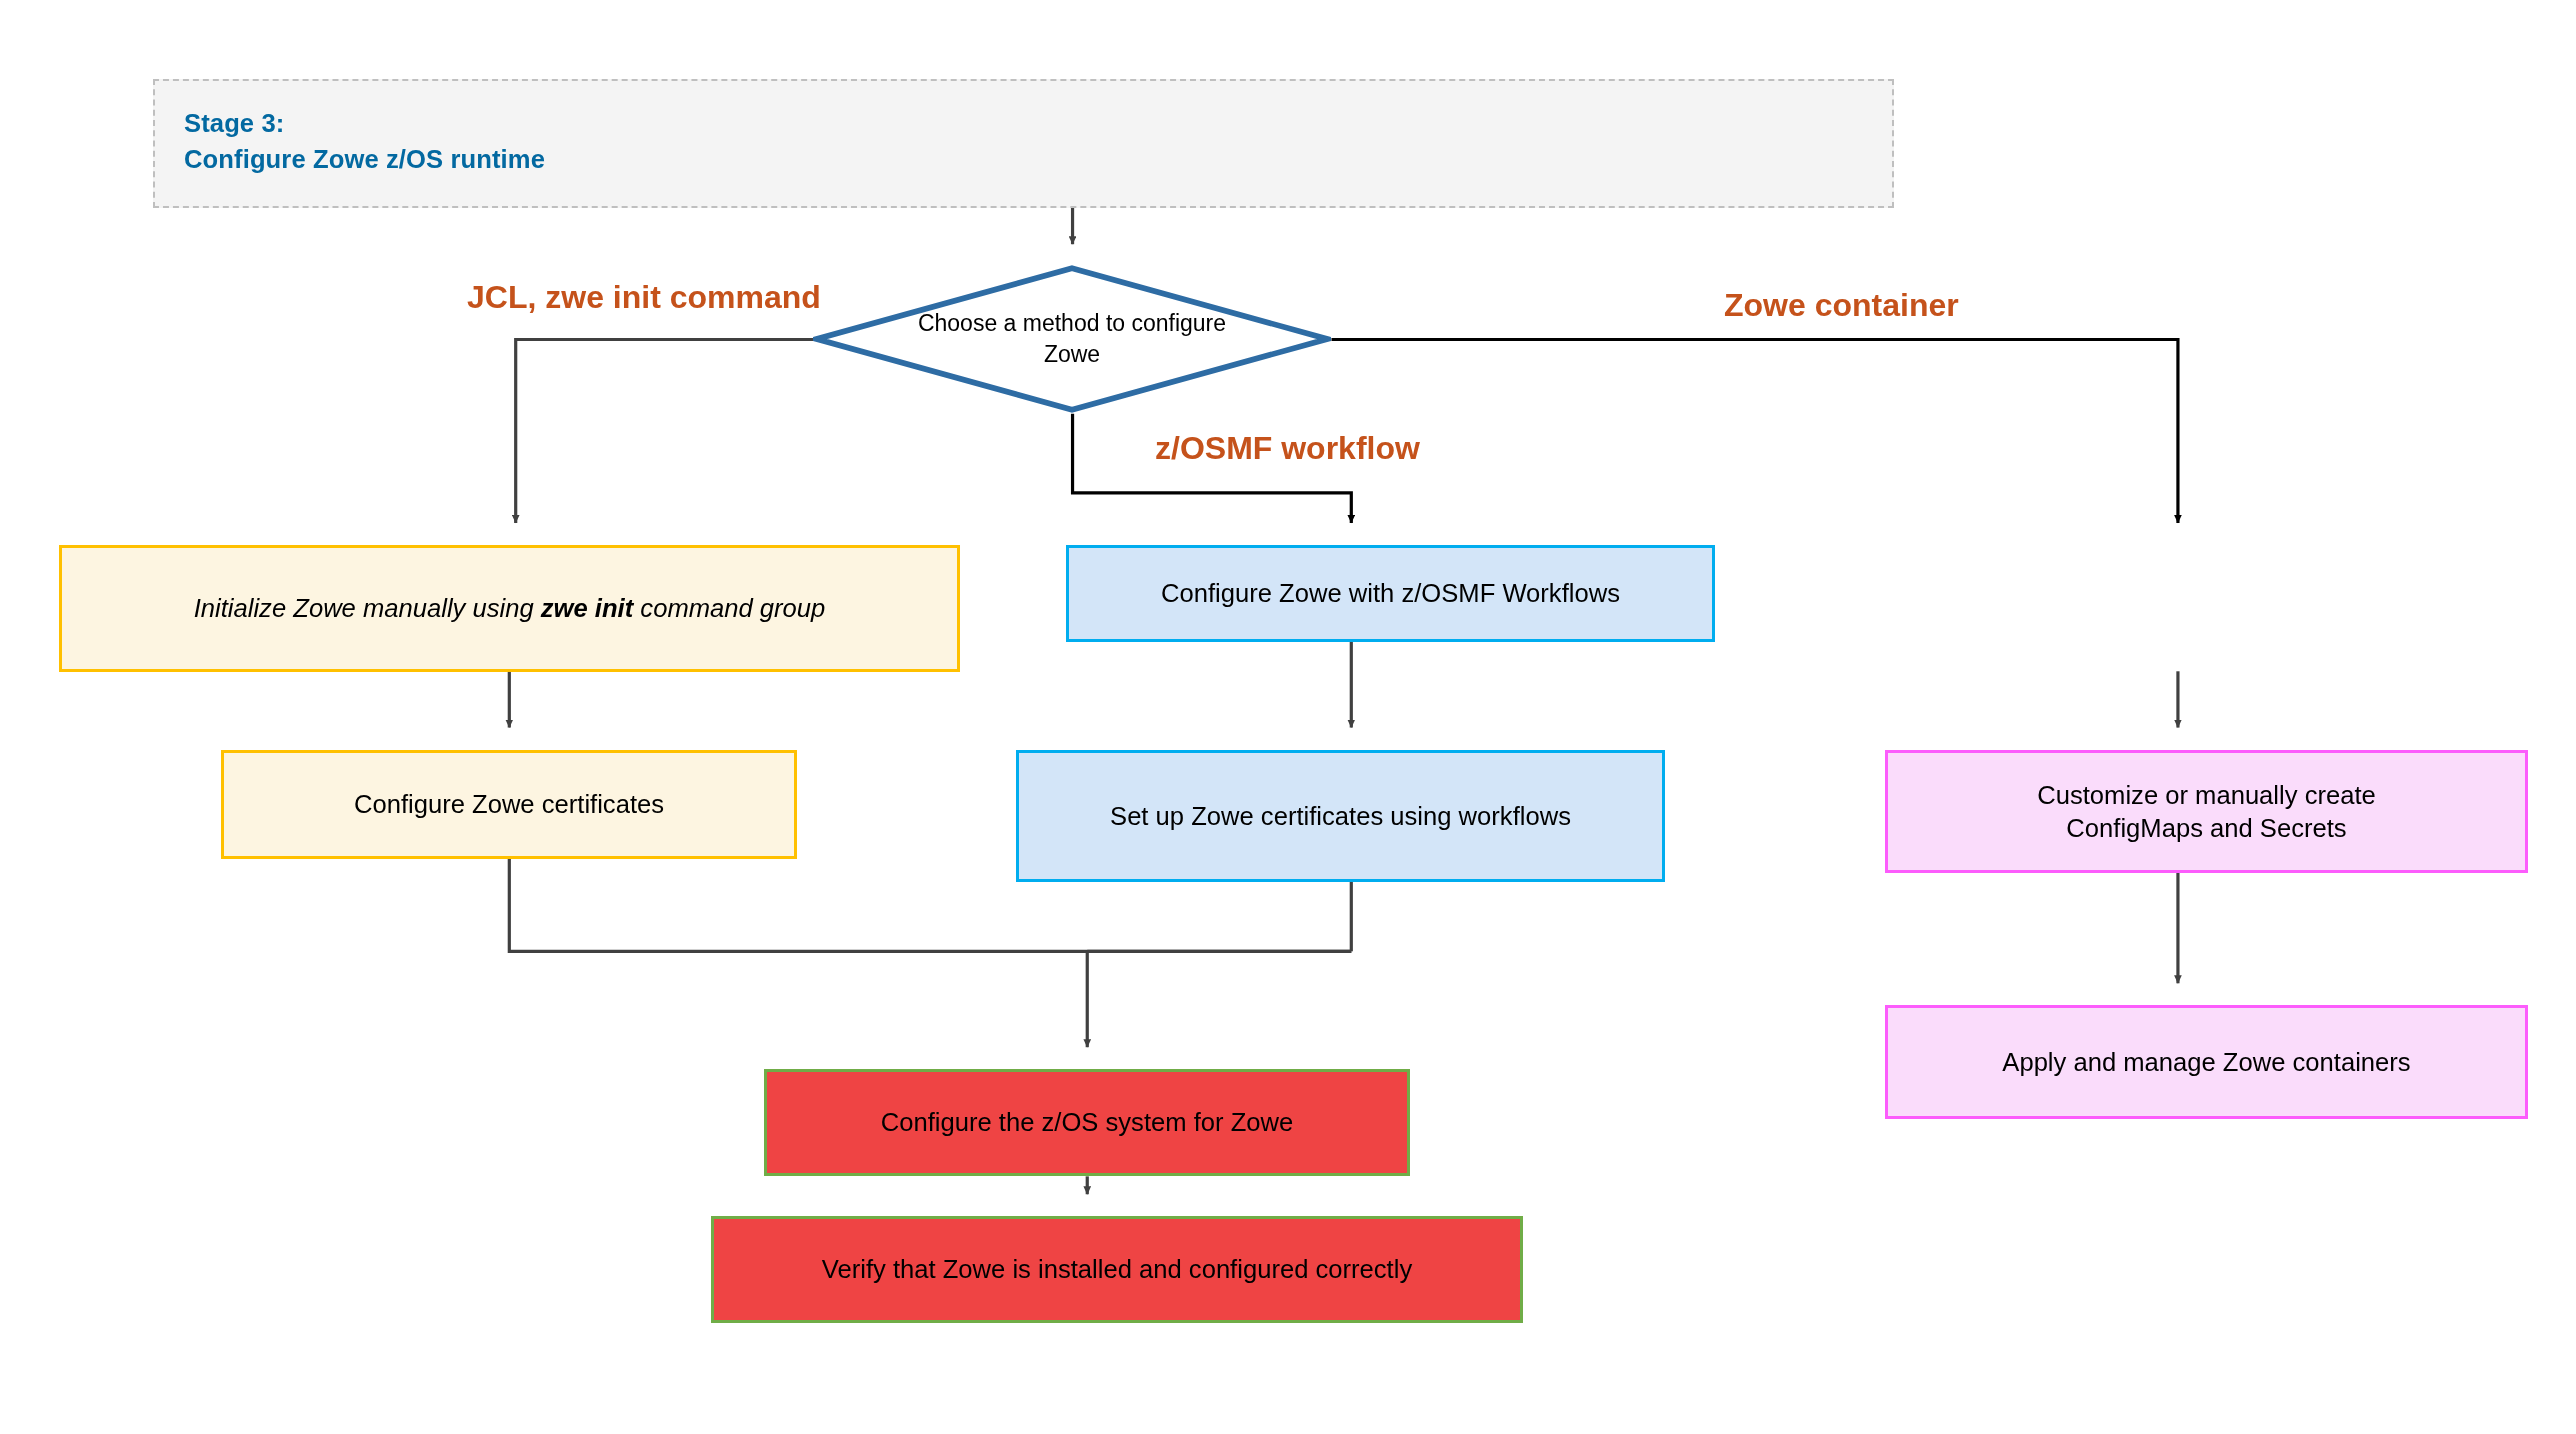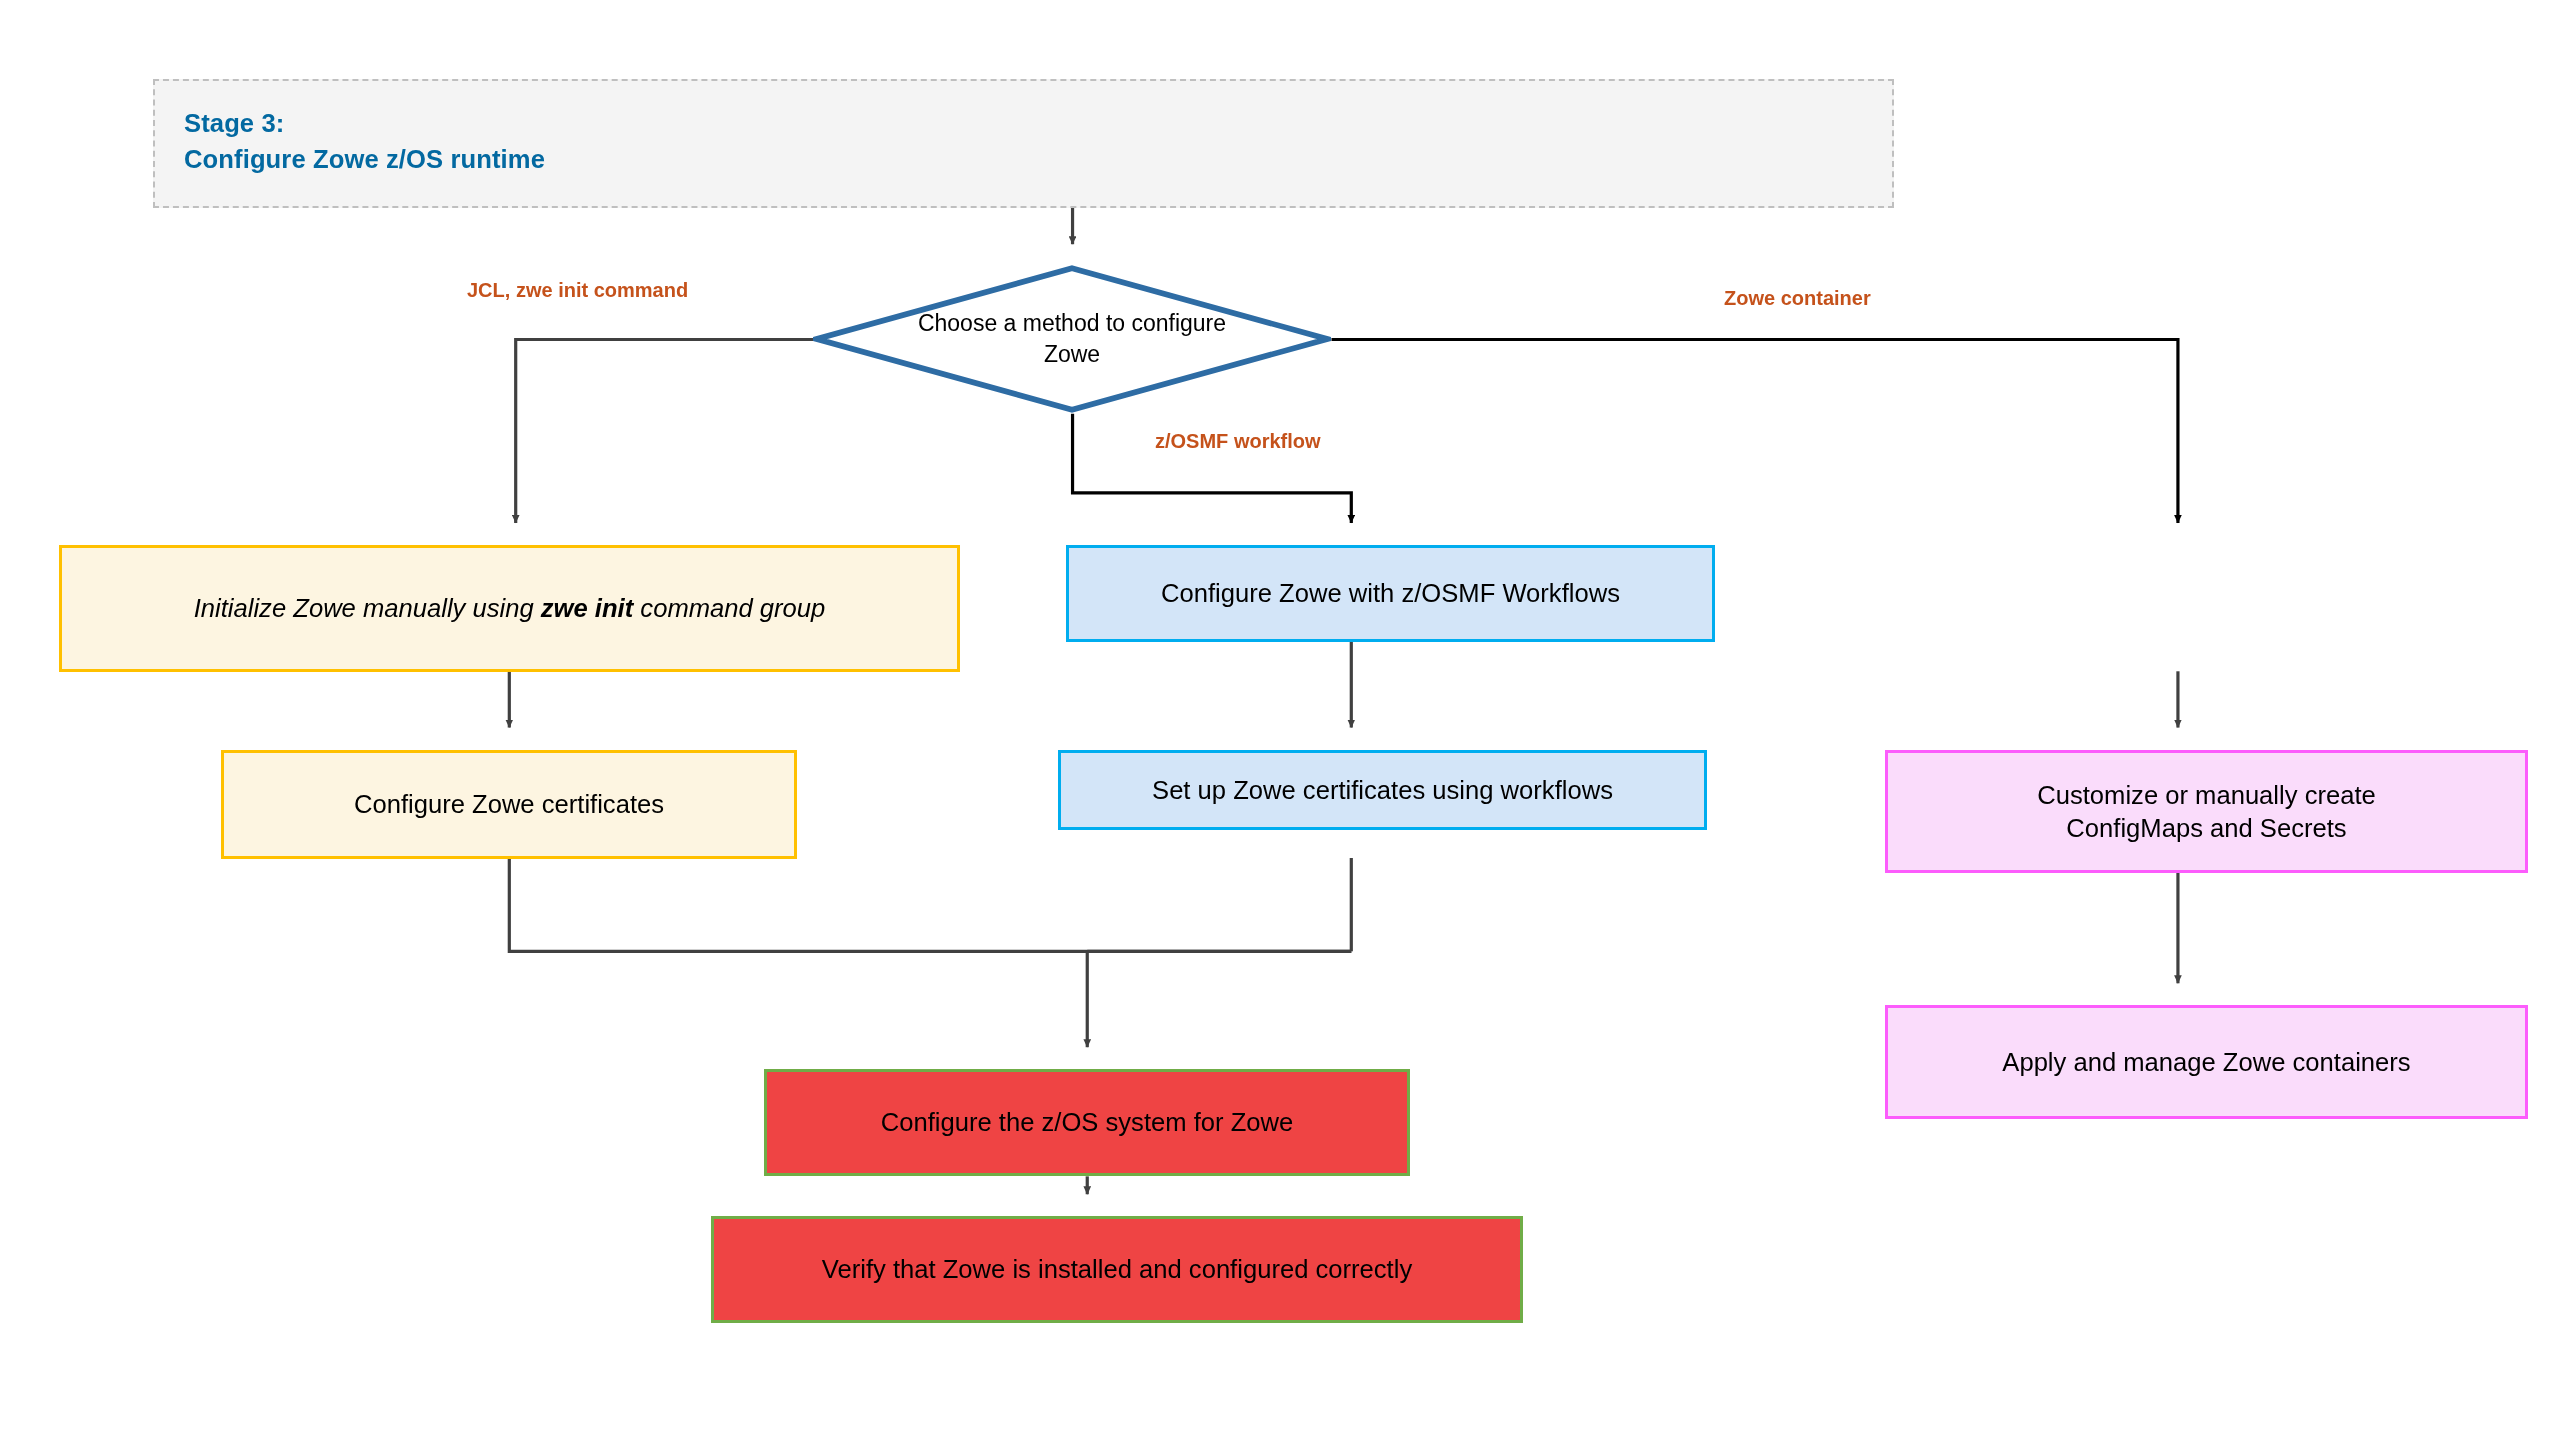--- a/index.html
+++ b/index.html
@@ -87,31 +87,31 @@
     font-size: 25.6px;
   }
   .box.yellow  { border-color: #ffc000; background: #fdf5e1; }
   .box.blue    { border-color: #00adef; background: #d3e5f8; }
   .box.magenta { border-color: #fc5cfc; background: #fadcfb; }
   .box.green   { border-color: #70ad47; background: #ef4444; align-items: center; }
 
   #n-init-manual   { left: 59px;   top: 545px;  width: 901px; height: 127px; font-style: italic; }
   #n-certs-manual  { left: 221px;  top: 750px; width: 576px;  height: 109px; }
   #n-wf-configure  { left: 1026px; top: 545px;  width: 649px; height: 97px; margin-left: 40px; }
-  #n-wf-certs      { left: 1058px; top: 750px; width: 649px; height: 80px; }
+  #n-wf-certs      { left: 1016px; top: 750px; width: 649px; height: 132px; }
   #n-cnt-configure { left: 1885px; top: 545px;  width: 585px;  height: 127px; }
   #n-cnt-maps      { left: 1885px; top: 750px; width: 643px; height: 123px; }
   #n-cnt-apply     { left: 1885px; top: 1005px; width: 643px; height: 114px; }
   #n-zos-system    { left: 764px; top: 1069px; width: 646px; height: 107px; }
   #n-verify        { left: 681px; top: 1216px; width: 812px; height: 107px; margin-left: 30px; }
 
   
   .edge-label {
     position: absolute;
-    font-size: 20px;
+    font-size: 32px;
     font-weight: bold;
     color: #c5521b;
     white-space: nowrap;
   }
   #lbl-jcl    { left: 467px;  top: 279px; }
   #lbl-zosmf  { left: 1155px; top: 430px; }
   #lbl-cnt    { left: 1724px; top: 287px; }
 
   .bold-inline { font-weight: bold; }
 </style>

